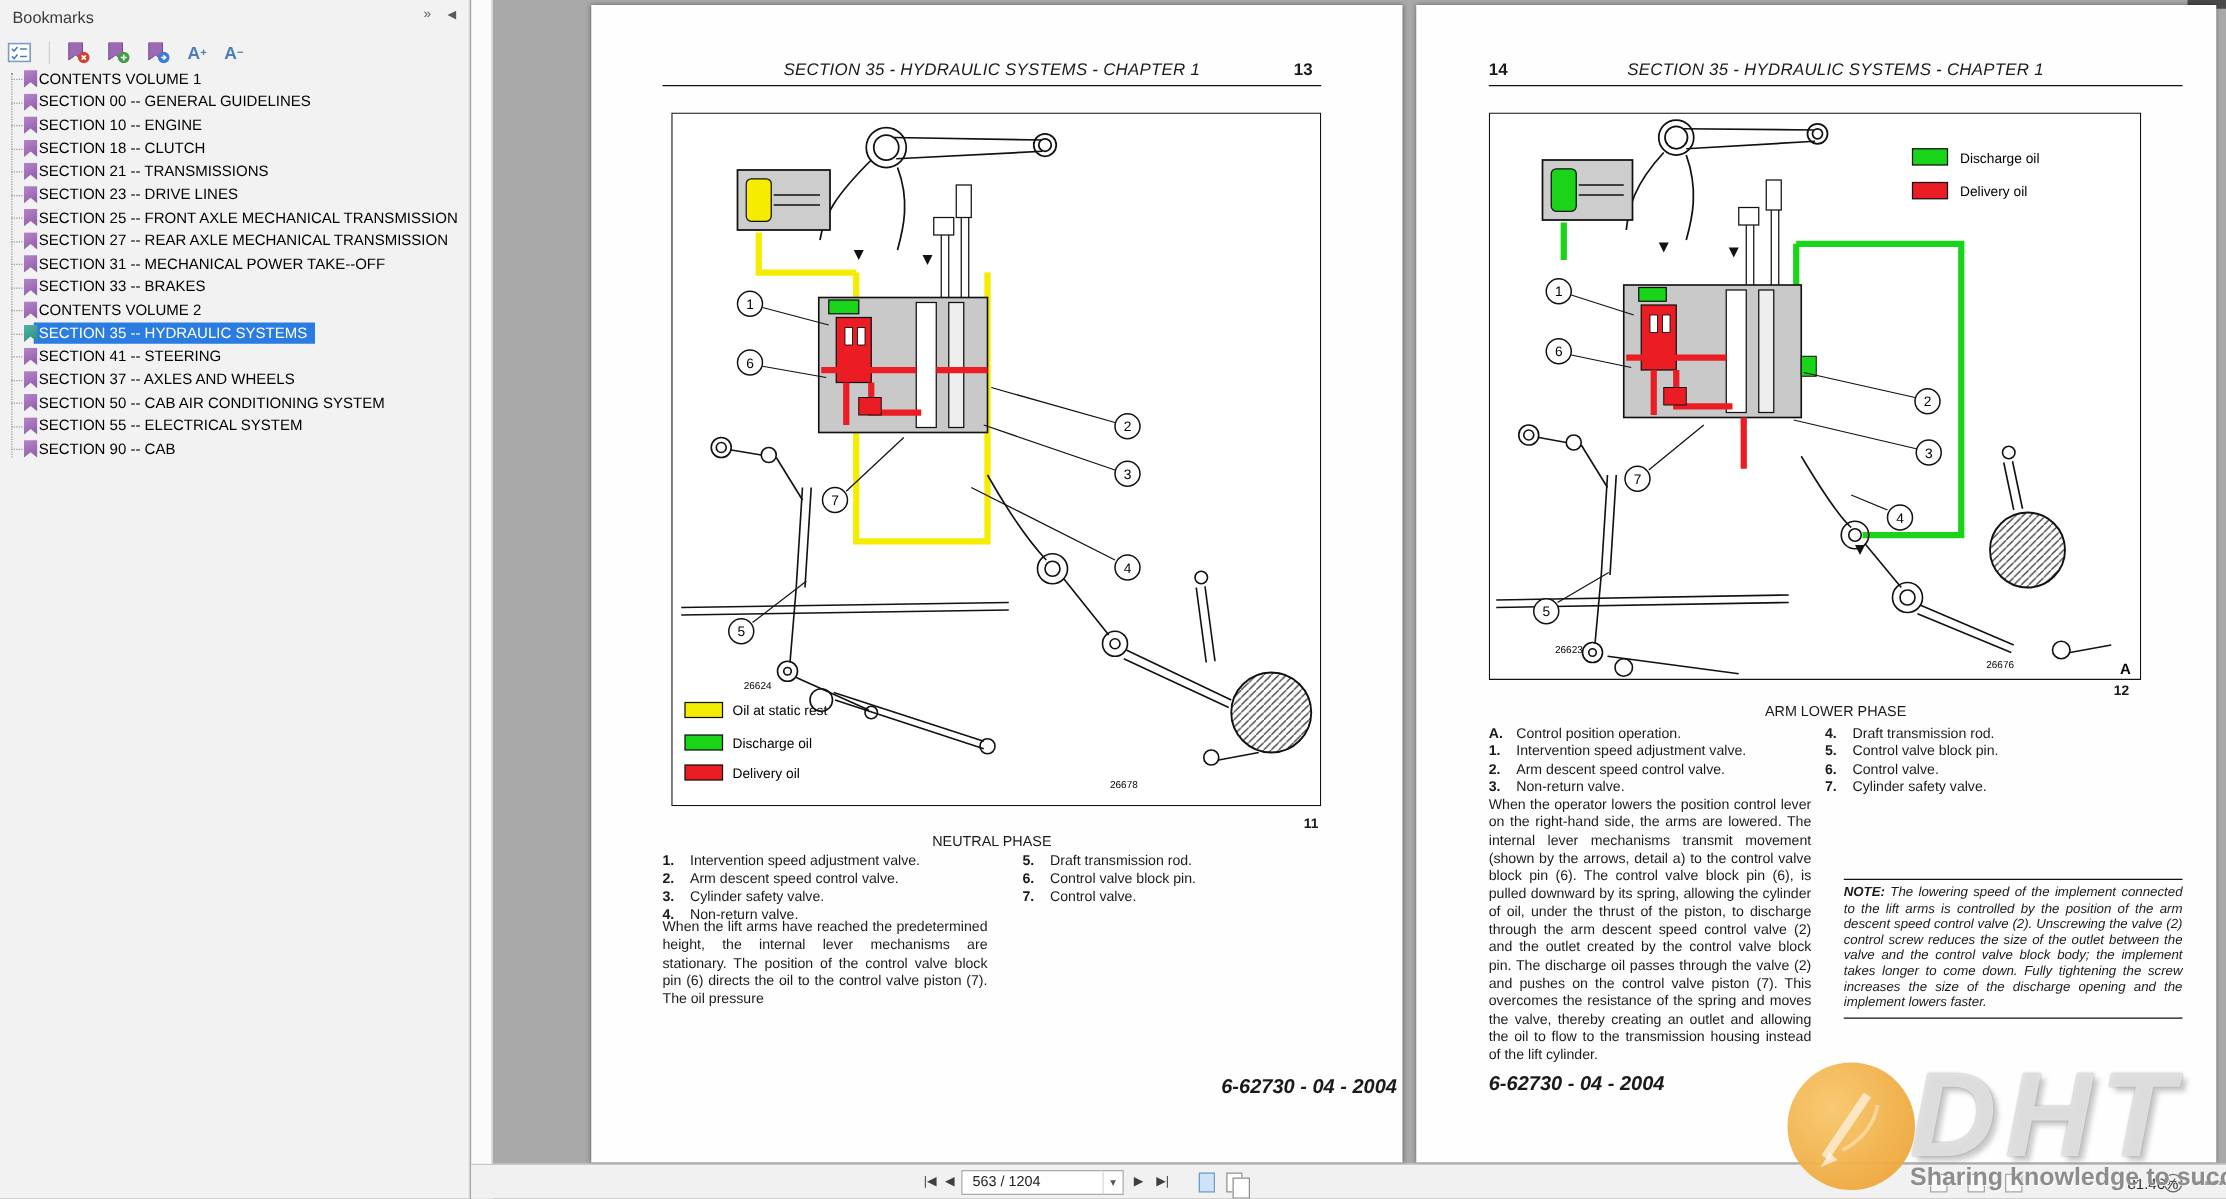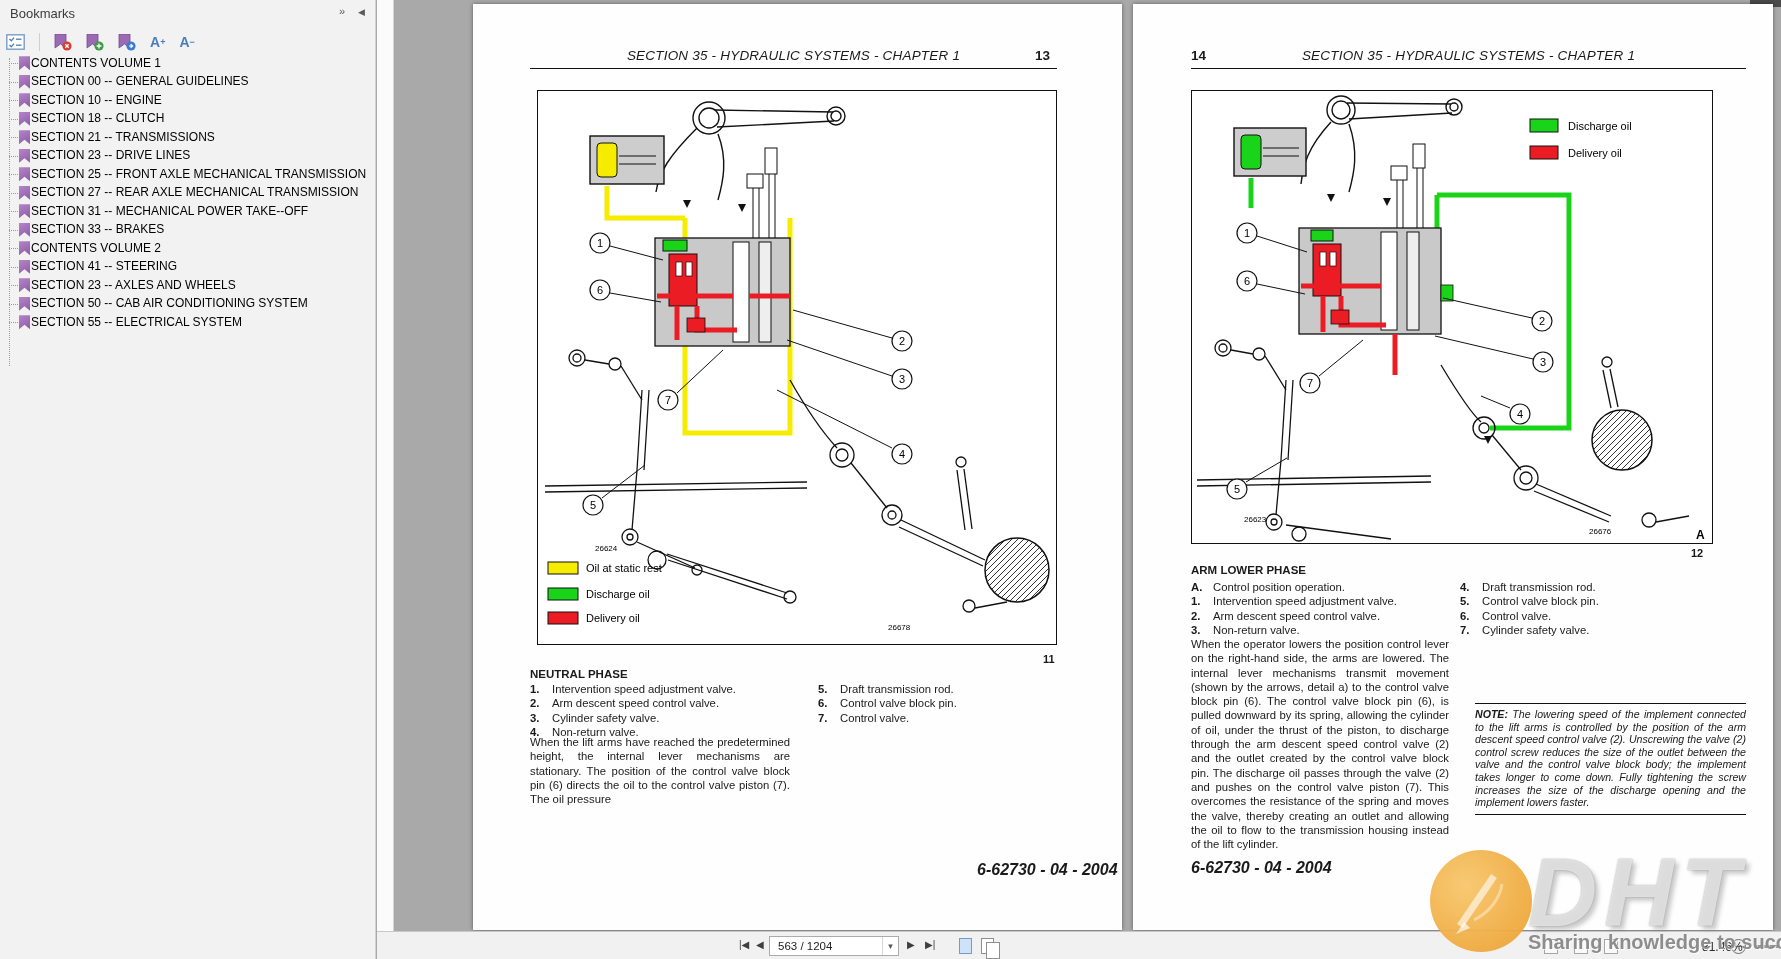--- a/index.html
+++ b/index.html
@@ -36,21 +36,21 @@
 
   
   .page { position:absolute; top:4px; height:926px; background:#fefefe; box-shadow:0 0 4px rgba(0,0,0,.45); }
   .p13 { left:473px; width:649px; }
   .p14 { left:1133px; width:640px; }
   .hdr-text { position:absolute; font-style:italic; font-size:13.5px; letter-spacing:.2px; text-align:center; }
   .hdr-num { position:absolute; font-weight:bold; font-size:13.5px; }
   .hdr-rule { position:absolute; height:1px; background:#111; }
   .fig-frame { position:absolute; }
   .fig-no { position:absolute; font-size:11px; font-weight:bold; }
-  .cap { position:absolute; font-weight:bold; font-size:11.5px; }
+  .cap { position:absolute; font-weight:normal; font-size:11.5px; text-align:center; }
   .keycol { position:absolute; font-size:11.3px; line-height:14.4px; }
   .krow { display:flex; }
   .kn { width:22px; font-weight:bold; flex:0 0 22px; }
   .body-col { position:absolute; font-size:11.3px; line-height:14.3px; text-align:justify; }
   .note { position:absolute; font-size:10.6px; line-height:12.6px; font-style:italic; text-align:justify;
           border-top:1px solid #111; border-bottom:1px solid #111; padding:4px 0 5px 0; }
   .note b { font-weight:bold; }
   .pg-footer { position:absolute; font-size:16px; font-weight:bold; font-style:italic; }
 
   svg text { font-family:"Liberation Sans", sans-serif; }
@@ -188,39 +188,49 @@
     <div class="bm-item">
         <span class="bm-stub"></span>
         <span class="bm-flag"></span>
         <span class="bm-label">SECTION 33 -- BRAKES</span>
       </div>
     <div class="bm-item">
         <span class="bm-stub"></span>
         <span class="bm-flag"></span>
         <span class="bm-label">CONTENTS VOLUME 2</span>
       </div>
+    <div class="bm-item selected">
+        <span class="bm-stub"></span>
+        <span class="bm-flag"></span>
+        <span class="bm-label">SECTION 35 -- HYDRAULIC SYSTEMS</span>
+      </div>
     <div class="bm-item">
         <span class="bm-stub"></span>
         <span class="bm-flag"></span>
         <span class="bm-label">SECTION 41 -- STEERING</span>
       </div>
     <div class="bm-item">
         <span class="bm-stub"></span>
         <span class="bm-flag"></span>
-        <span class="bm-label">SECTION 23 -- AXLES AND WHEELS</span>
+        <span class="bm-label">SECTION 37 -- AXLES AND WHEELS</span>
       </div>
     <div class="bm-item">
         <span class="bm-stub"></span>
         <span class="bm-flag"></span>
         <span class="bm-label">SECTION 50 -- CAB AIR CONDITIONING SYSTEM</span>
       </div>
     <div class="bm-item">
         <span class="bm-stub"></span>
         <span class="bm-flag"></span>
         <span class="bm-label">SECTION 55 -- ELECTRICAL SYSTEM</span>
+      </div>
+    <div class="bm-item">
+        <span class="bm-stub"></span>
+        <span class="bm-flag"></span>
+        <span class="bm-label">SECTION 90 -- CAB</span>
       </div>
   </div>
 </div>
 
 <div class="splitter"></div>
 
 <div class="page p13">
   <div class="hdr-text" style="left:57px;top:44px;width:527px;">SECTION 35 - HYDRAULIC SYSTEMS - CHAPTER 1</div>
   <div class="hdr-num" style="left:562px;top:44px;">13</div>
   <div class="hdr-rule" style="left:57px;top:64px;width:527px;"></div>

